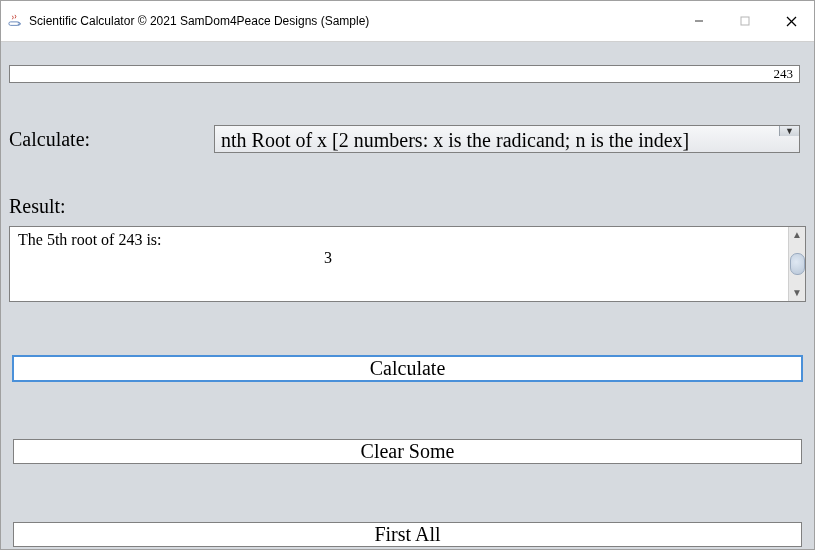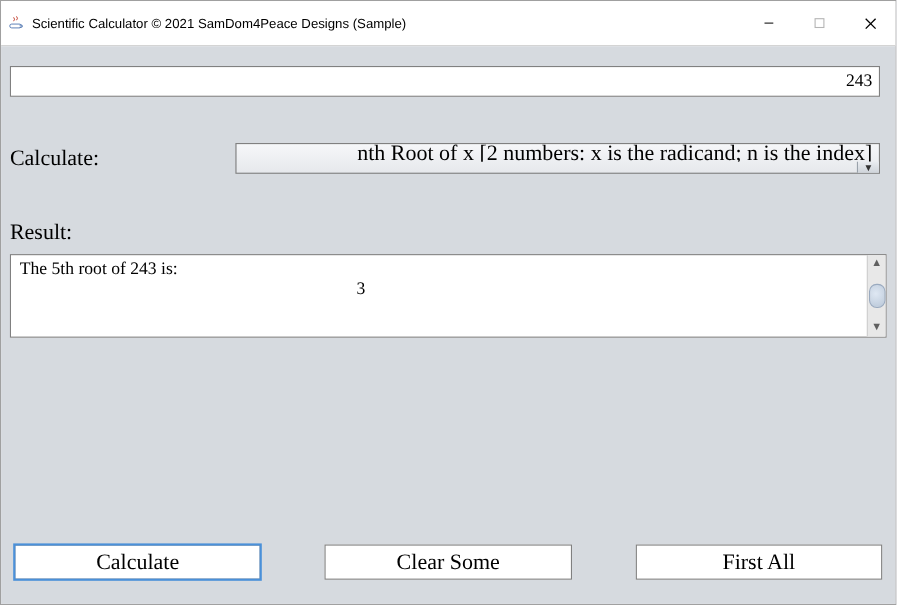--- a/index.html
+++ b/index.html
@@ -71,36 +71,35 @@
   .row .label {
     width: 205px;
     padding-left: 0px;
   }
   .row .field-wrap {
     flex: 1;
     padding-right: 6px;
   }
   .text-input {
     width: 100%;
-    height: 28px;
+    height: 18px;
     border: 1px solid #808080;
     background: #fff;
     font-family: "Times New Roman", Times, serif;
-    font-size: 16px;
+    font-size: 13px;
     text-align: right;
     padding: 2px 6px;
   }
   .combo {
     width: 100%;
     height: 28px;
     display: flex;
-    align-items: flex-end;
+    align-items: flex-start;
     border: 1px solid #808080;
     background: linear-gradient(#f6f7f9, #e6e8ec);
-    flex-direction: column;
   }
   .combo .combo-text {
     flex: 1;
     padding: 3px 6px;
     white-space: nowrap;
     overflow: hidden;
     font-family: "Times New Roman", Times, serif;
     font-size: 20px;
     display: flex;
     align-items: center;
@@ -156,24 +155,25 @@
     height: 22px;
     border-radius: 7px;
     background: radial-gradient(circle at 40% 40%, #dfe8f3, #b9c7d8);
     border: 1px solid #9aaabf;
     margin: 1px 0;
   }
   .button-row {
     position: absolute;
     left: 8px;
     right: 8px;
-    bottom: 22px;
+    bottom: 2px;
     display: flex;
     gap: 58px;
     padding: 0 4px;
+    flex-direction: column;
   }
   .btn {
     flex: 1;
     height: 32px;
     border: 1px solid #808080;
     background: #fff;
     font-family: "Times New Roman", Times, serif;
     font-size: 20px;
     display: flex;
     align-items: center;

